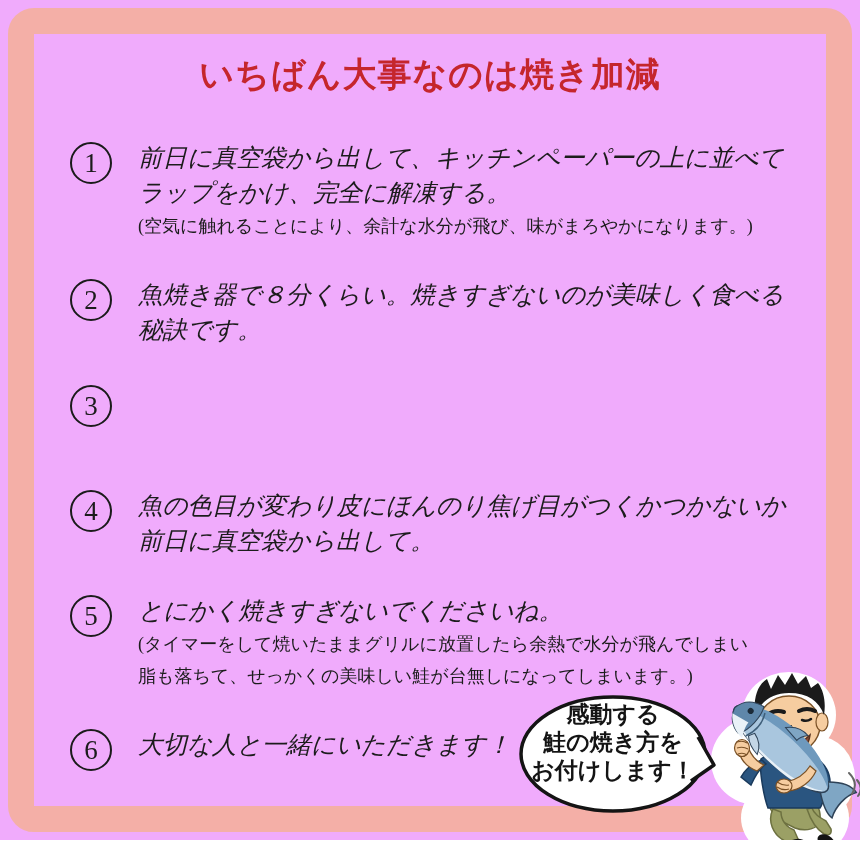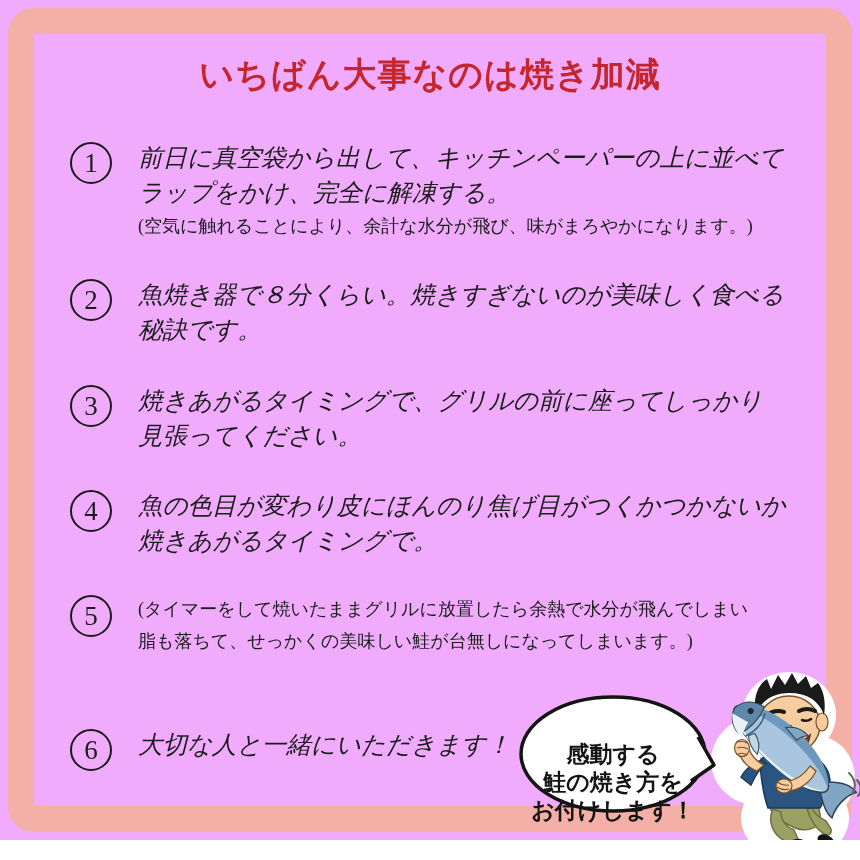--- a/index.html
+++ b/index.html
@@ -23,21 +23,21 @@
     flex:0 0 auto;width:38px;height:38px;margin-top:2px;
     border:2px solid #1b1b1b;border-radius:50%;
     display:flex;align-items:center;justify-content:center;
     font-size:27px;line-height:1;font-family:"Liberation Serif","DejaVu Serif",serif;
   }
   .step-body{margin-left:26px;}
   .line{font-size:24.5px;line-height:35px;white-space:nowrap;font-style:italic;}
   .note{font-size:18px;line-height:32px;white-space:nowrap;}
   .bubble-svg{position:absolute;left:512px;top:693px;width:210px;height:125px;z-index:4;}
   .bubble-text{
-    position:absolute;left:521px;top:740px;width:184px;z-index:5;
+    position:absolute;left:521px;top:700px;width:184px;z-index:5;
     text-align:center;font-family:"Liberation Sans","DejaVu Sans",sans-serif;
     font-weight:900;font-size:23px;line-height:28px;color:#141414;
   }
   .mascot{position:absolute;left:645px;top:663px;width:215px;height:197px;z-index:3;}
 </style>
 </head>
 <body>
 
 <div class="page">
 
@@ -57,37 +57,34 @@
   <div class="step" style="top:277px">
     <span class="num">2</span>
     <div class="step-body">
       <div class="line">魚焼き器で８分くらい。焼きすぎないのが美味しく食べる</div>
       <div class="line">秘訣です。</div>
     </div>
   </div>
 
   <div class="step" style="top:383px">
     <span class="num">3</span>
-    <div class="step-body">
-      <div class="line">焼きあがるタイミングで、グリルの前に座ってしっかり</div>
-      <div class="line">見張ってください。</div>
-    </div>
   </div>
 
   <div class="step" style="top:488px">
     <span class="num">4</span>
     <div class="step-body">
       <div class="line">魚の色目が変わり皮にほんのり焦げ目がつくかつかないか</div>
-      <div class="line">焼きあがるタイミングで。</div>
+      <div class="line">前日に真空袋から出して。</div>
     </div>
   </div>
 
   <div class="step" style="top:593px">
     <span class="num">5</span>
     <div class="step-body">
+      <div class="line">とにかく焼きすぎないでくださいね。</div>
       <div class="note">(タイマーをして焼いたままグリルに放置したら余熱で水分が飛んでしまい</div>
       <div class="note">脂も落ちて、せっかくの美味しい鮭が台無しになってしまいます。)</div>
     </div>
   </div>
 
   <div class="step" style="top:727px">
     <span class="num">6</span>
     <div class="step-body">
       <div class="line">大切な人と一緒にいただきます！</div>
     </div>

